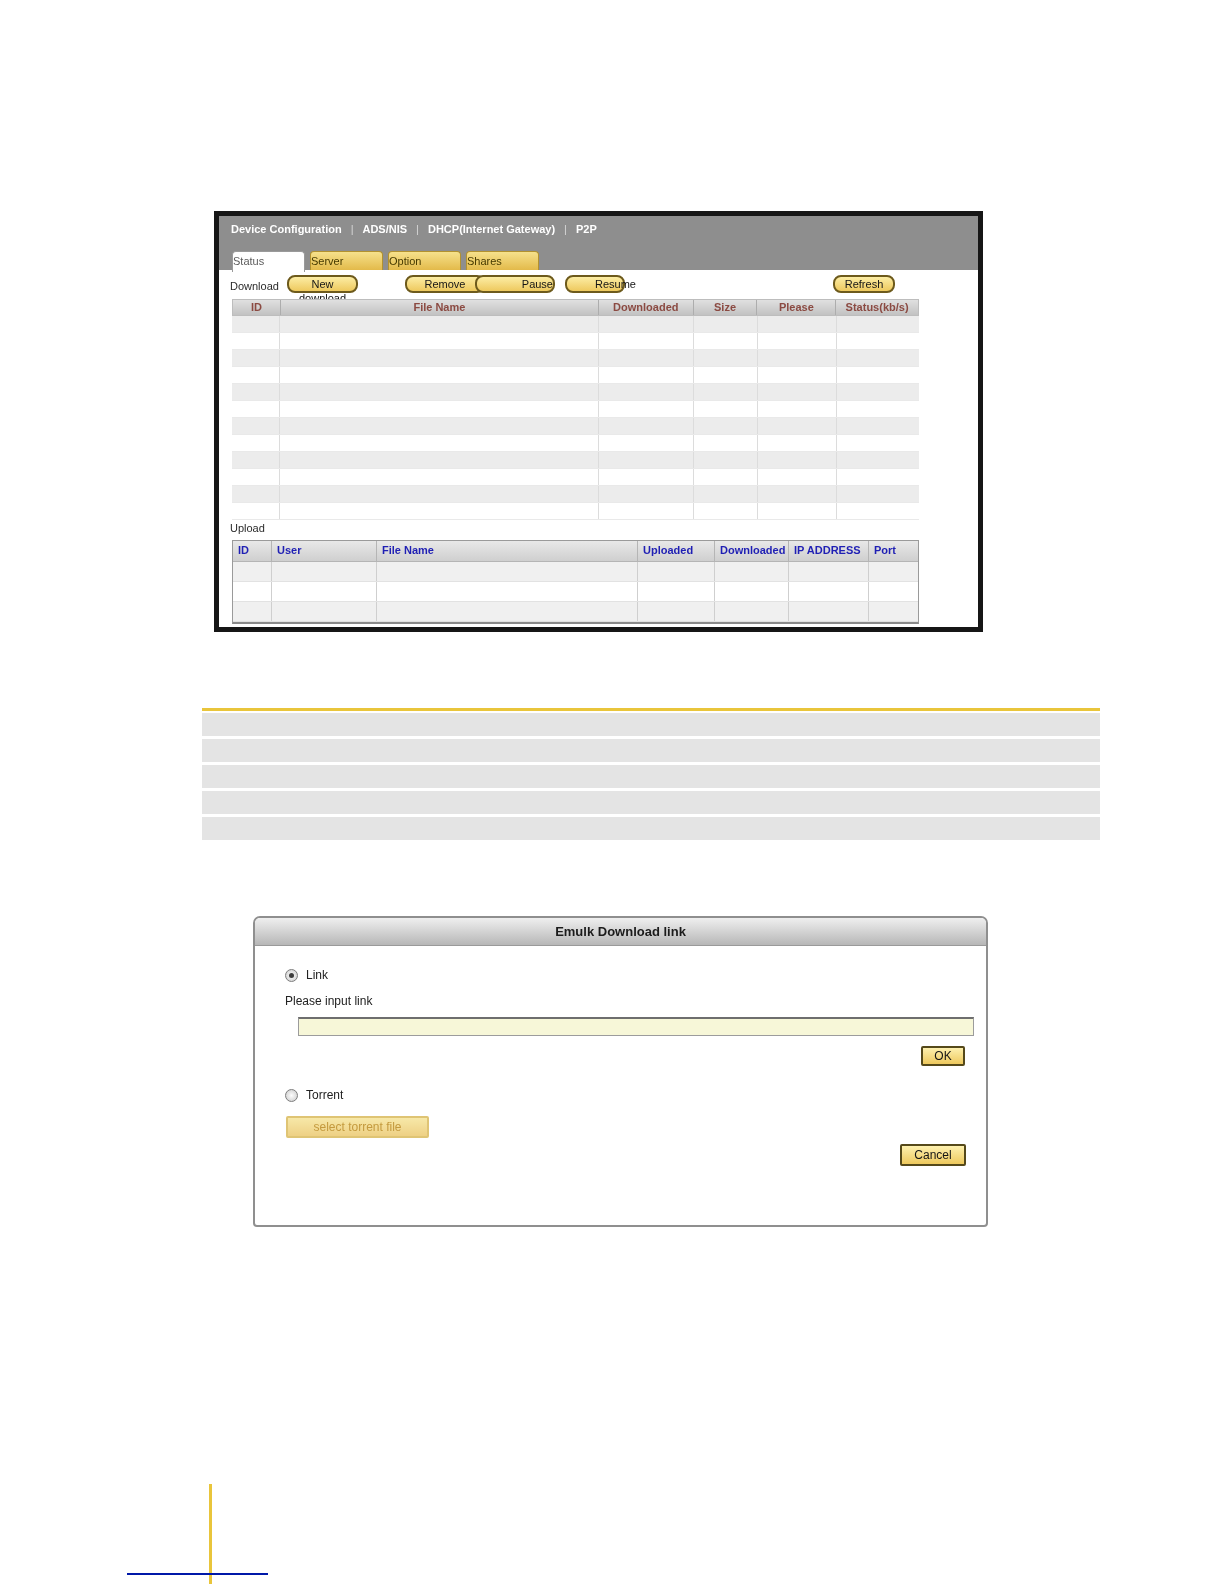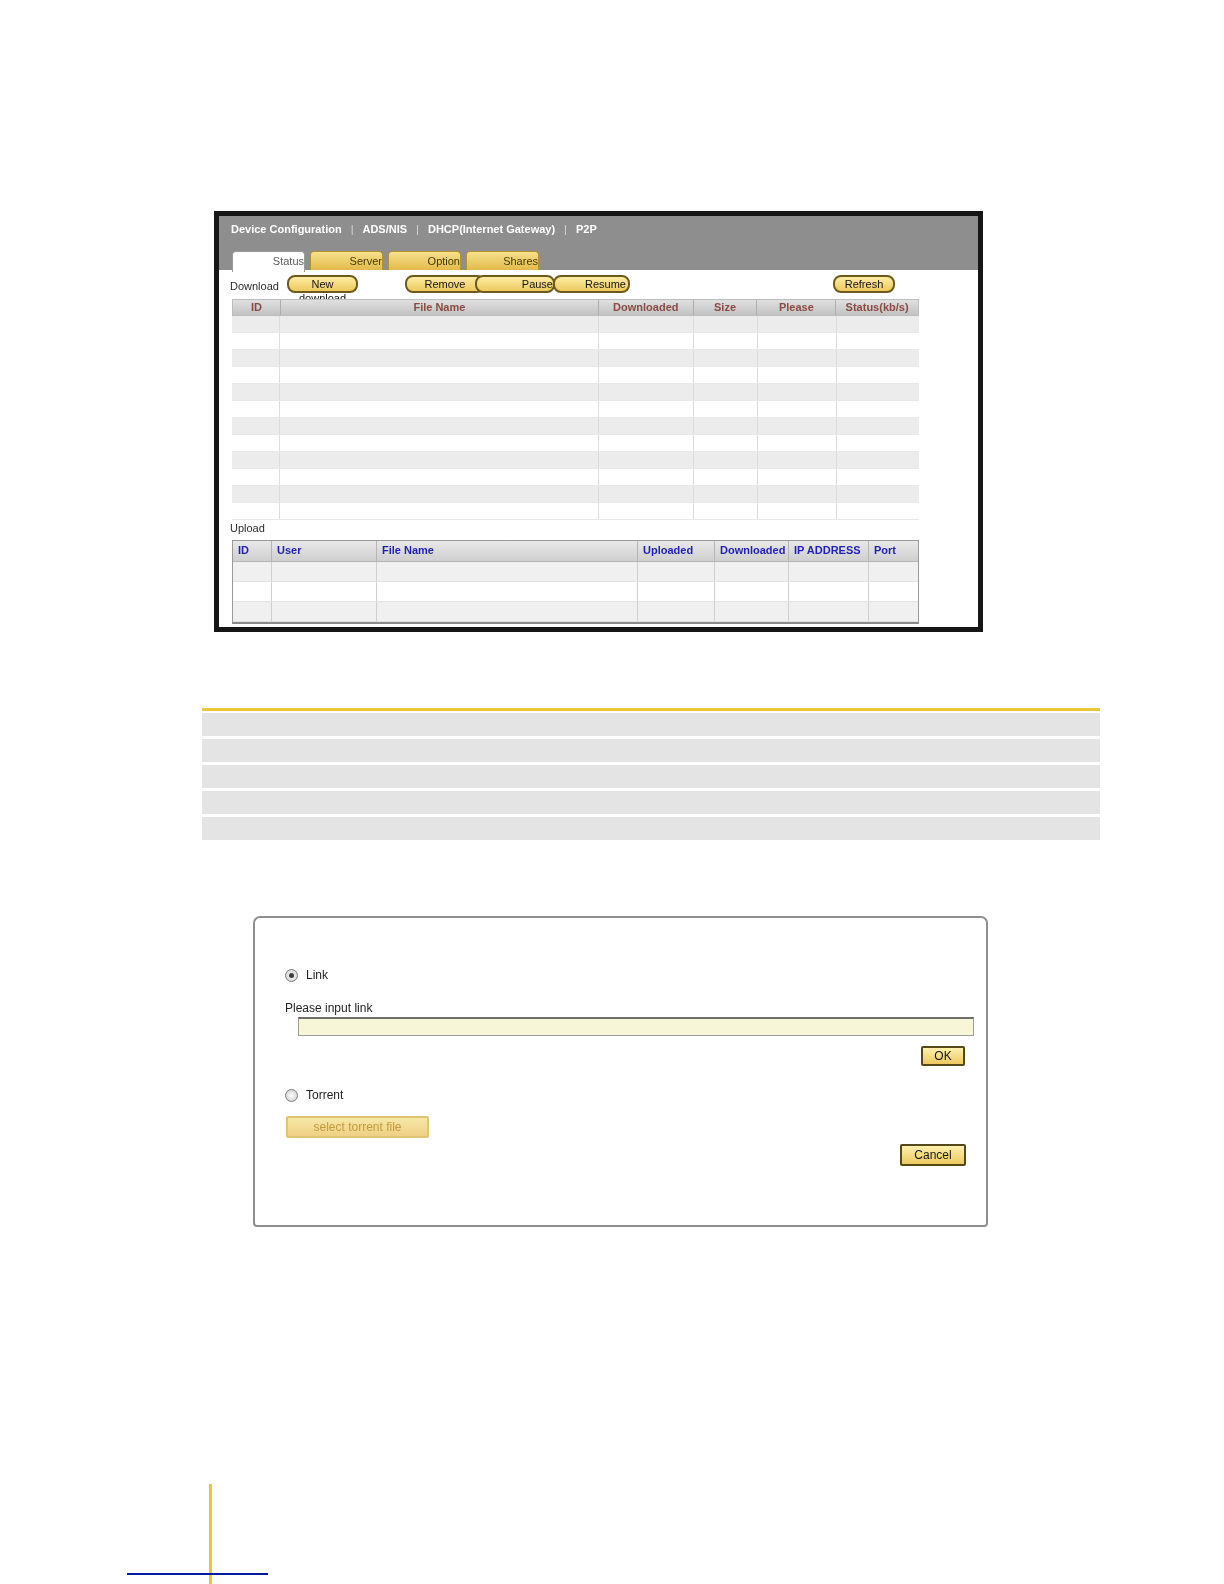--- a/index.html
+++ b/index.html
@@ -7,21 +7,21 @@
         font-family:"Liberation Sans","DejaVu Sans",sans-serif;}
 
   
   .panel{position:absolute;left:214px;top:211px;width:769px;height:421px;
          box-sizing:border-box;border:5px solid #161616;background:#8e8e8e;}
   .nav{position:absolute;left:12px;top:7px;display:flex;align-items:center;gap:9px;
        font-size:11px;font-weight:bold;color:#fff;white-space:nowrap;}
   .nav .sep{color:#d6d6d6;font-weight:normal;}
   .nav .nav-item{cursor:default;}
   .tabs{position:absolute;left:13px;top:35px;display:flex;gap:5px;height:19px;z-index:2;}
-  .tab{width:73px;height:19px;line-height:19px;text-align:right;font-size:11px;color:#463a00;
+  .tab{width:73px;height:19px;line-height:19px;text-align:left;font-size:11px;color:#463a00;
        background:linear-gradient(#f6e18c,#e3ba4a);border:1px solid #b3922f;border-bottom:none;
        border-radius:4px 4px 0 0;box-sizing:border-box;}
   .tab.active{background:#fff;border-color:#9a9a9a;color:#5c5c5c;height:21px;}
   .content{position:absolute;left:0;top:54px;right:0;bottom:0;background:#fff;}
 
   .dl-label{position:absolute;left:11px;top:10px;font-size:11px;color:#2b2b2b;}
   .gbtn{position:absolute;box-sizing:border-box;text-align:center;font-size:11px;color:#151515;
         background:linear-gradient(#fceda4,#eec95e);border:2px solid #6d5a1c;border-radius:8px;
         height:18px;line-height:14px;cursor:pointer;}
 
@@ -58,21 +58,21 @@
   .dialog{position:absolute;left:253px;top:916px;width:735px;height:311px;background:#fff;
           box-sizing:border-box;border:2px solid #8f8f8f;border-radius:7px 7px 4px 4px;}
   .dialog-title{height:27px;line-height:27px;text-align:center;font-size:13px;font-weight:bold;
                 color:#1b1b1b;background:linear-gradient(#efefef,#b7b7b7);
                 border-bottom:1px solid #9a9a9a;border-radius:5px 5px 0 0;}
   .radio-row{position:absolute;display:flex;align-items:center;gap:8px;font-size:12px;color:#222;}
   .radio{width:13px;height:13px;border-radius:50%;background:radial-gradient(#fdfdfd,#c9c9c9);
          border:1px solid #7d7d7d;box-sizing:border-box;display:inline-flex;
          align-items:center;justify-content:center;}
   .radio .dot{width:5px;height:5px;border-radius:50%;background:#3c3c3c;}
-  .hint{position:absolute;left:30px;top:76px;font-size:12px;color:#222;margin-top:7px;}
+  .hint{position:absolute;left:30px;top:76px;font-size:12px;color:#222;}
   .link-input{position:absolute;left:43px;top:99px;width:676px;height:19px;box-sizing:border-box;
               background:#f7f7d8;border:1px solid #9c9c9c;border-top:2px solid #6e6e6e;
               font-size:12px;padding:0 4px;outline:none;}
   .dbtn{position:absolute;box-sizing:border-box;text-align:center;font-size:12px;color:#151515;
         background:linear-gradient(#fdf0ae,#eec95e);border:2px solid #55491a;border-radius:2px;
         cursor:pointer;}
   .dbtn.disabled{border:2px solid #dfc474;color:#c49a3e;
         background:linear-gradient(#f7e8a8,#eeD084);}
 
   
@@ -95,21 +95,21 @@
         <span class="nav-item">P2P</span>
       </div>
     <div class="tabs" id="tabs">
         <span class="tab active">Status</span>
         <span class="tab">Server</span>
         <span class="tab">Option</span>
         <span class="tab">Shares</span>
       </div>
     <div class="content">
       <span class="dl-label">Download</span>
-      <span id="toolbar-buttons"><div class="gbtn" style="left: 68px; top: 5px; width: 71px;">New download</div><div class="gbtn" style="left: 186px; top: 5px; width: 80px;">Remove</div><div class="gbtn" style="left: 256px; top: 5px; width: 80px; text-align: right;">Pause</div><div class="gbtn" style="left: 334px; top: 5px; width: 77px; padding-left: 28px;">Resume</div></span>
+      <span id="toolbar-buttons"><div class="gbtn" style="left: 68px; top: 5px; width: 71px;">New download</div><div class="gbtn" style="left: 186px; top: 5px; width: 80px;">Remove</div><div class="gbtn" style="left: 256px; top: 5px; width: 80px; text-align: right;">Pause</div><div class="gbtn" style="left: 346px; top: 5px; width: 60px; padding-left: 28px;">Resume</div></span>
       <div class="gbtn" style="left:586px;top:5px;width:62px;margin-left:28px;">Refresh</div>
 
       <div class="dltable" id="download-table">
           <div class="dl-head">
             <div class="cell" style="width: 48px;">ID</div>
             <div class="cell" style="width: 319px;">File Name</div>
             <div class="cell" style="width: 95px;">Downloaded</div>
             <div class="cell" style="width: 64px;">Size</div>
             <div class="cell" style="width: 79px;">Please</div>
             <div class="cell" style="width: 82px;">Status(kb/s)</div>
@@ -257,20 +257,21 @@
   <div class="mid-rows" id="midrows">
       <div class="mid-accent" style="background: rgb(233, 197, 59);"></div>
       <div class="mid-row"></div>
       <div class="mid-row"></div>
       <div class="mid-row"></div>
       <div class="mid-row"></div>
       <div class="mid-row"></div>
     </div>
 
   <div class="dialog">
+    <div class="dialog-title">Emulk Download link</div>
 
     <label class="radio-row" style="left:30px;top:50px;">
       <span class="radio" id="link-radio">
           <span class="dot"></span>
         </span>
       <span>Link</span>
     </label>
 
     <div class="hint">Please input link</div>
 

